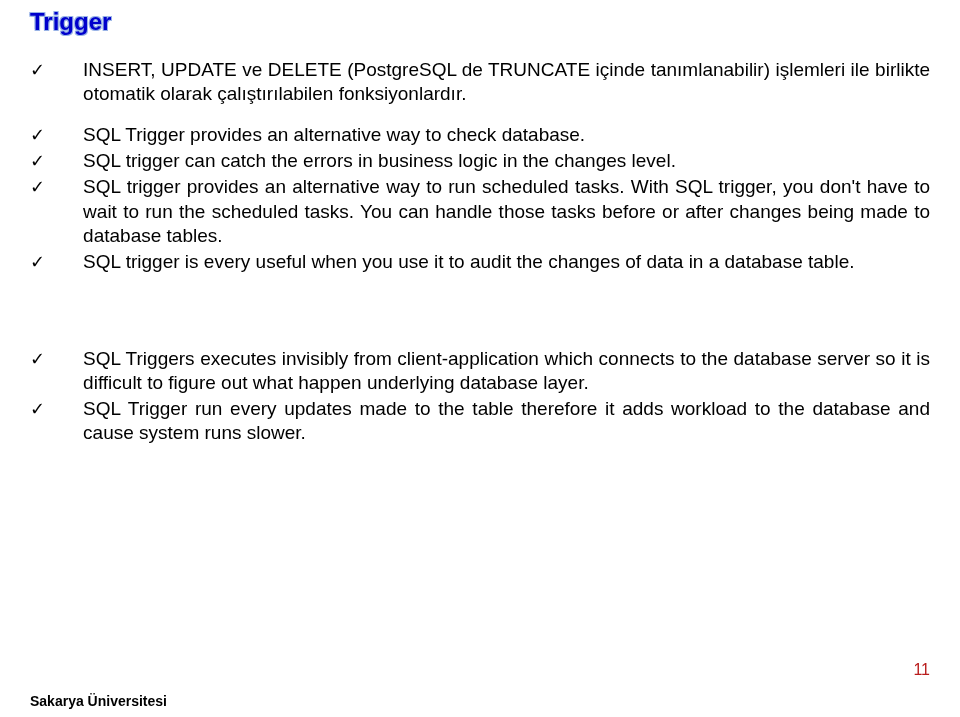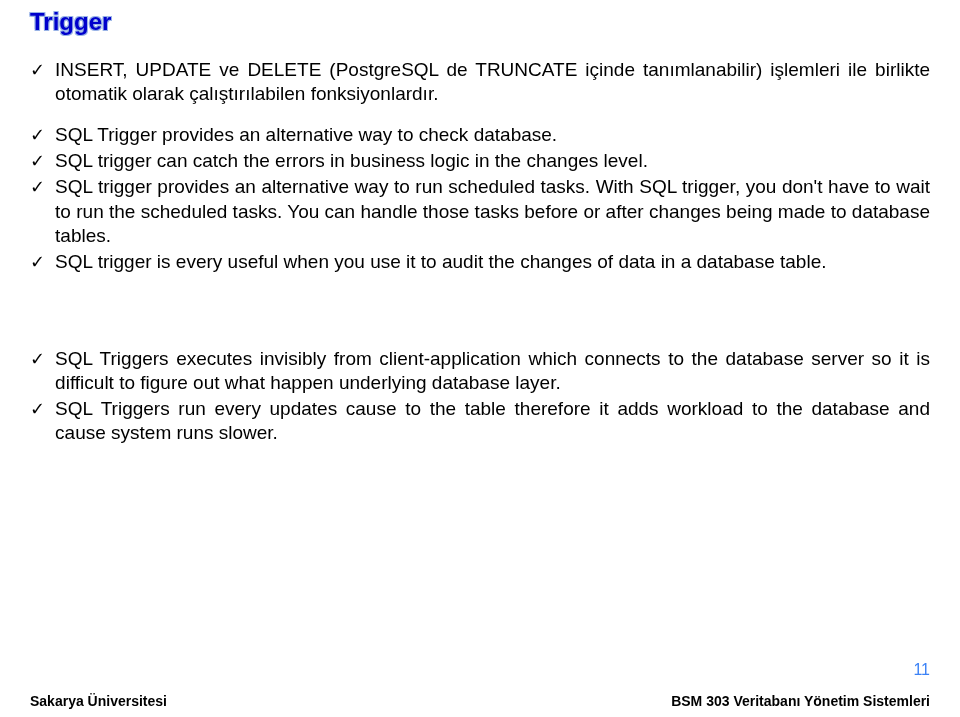--- a/index.html
+++ b/index.html
@@ -38,34 +38,35 @@
   .check {
     color: #000;
     flex: 0 0 auto;
     padding-right: 10px;
     font-family: Arial, sans-serif;
     font-size: 18px;
     line-height: 1.35;
   }
   .bullet-text {
     flex: 1 1 auto;
+    margin-left: 28px;
   }
   .block {
     margin-bottom: 16px;
   }
   .block2 {
     margin-bottom: 72px;
   }
   .page-number {
     position: absolute;
     right: 30px;
     bottom: 38px;
     font-family: Arial, sans-serif;
     font-size: 16px;
-    color: #3b82f6;
+    color: #b91c1c;
   }
   .footer {
     position: absolute;
     left: 0;
     right: 0;
     bottom: 8px;
     padding: 0 30px;
     display: flex;
     justify-content: space-between;
     font-family: Arial, sans-serif;
@@ -113,26 +114,25 @@
       </div>
     </div>
 
     <div>
       <div class="bullet-item">
         <span class="check">✓</span>
         <span class="bullet-text">SQL Triggers executes invisibly from client-application which connects to the database server so it is difficult to figure out what happen underlying database layer.</span>
       </div>
       <div class="bullet-item">
         <span class="check">✓</span>
-        <span class="bullet-text">SQL Triggers run every updates cause to the table therefore it adds workload to the database and cause system runs slower.</span>
+        <span class="bullet-text">SQL Trigger run every updates made to the table therefore it adds workload to the database and cause system runs slower.</span>
       </div>
     </div>
 
   </div>
 
   <div class="page-number">11</div>
 
   <div class="footer">
     <span class="footer-left">Sakarya Üniversitesi</span>
-    <span class="footer-center">BSM 303 Veritabanı Yönetim Sistemleri</span>
   </div>
 
 </div>
 
 </body></html>

